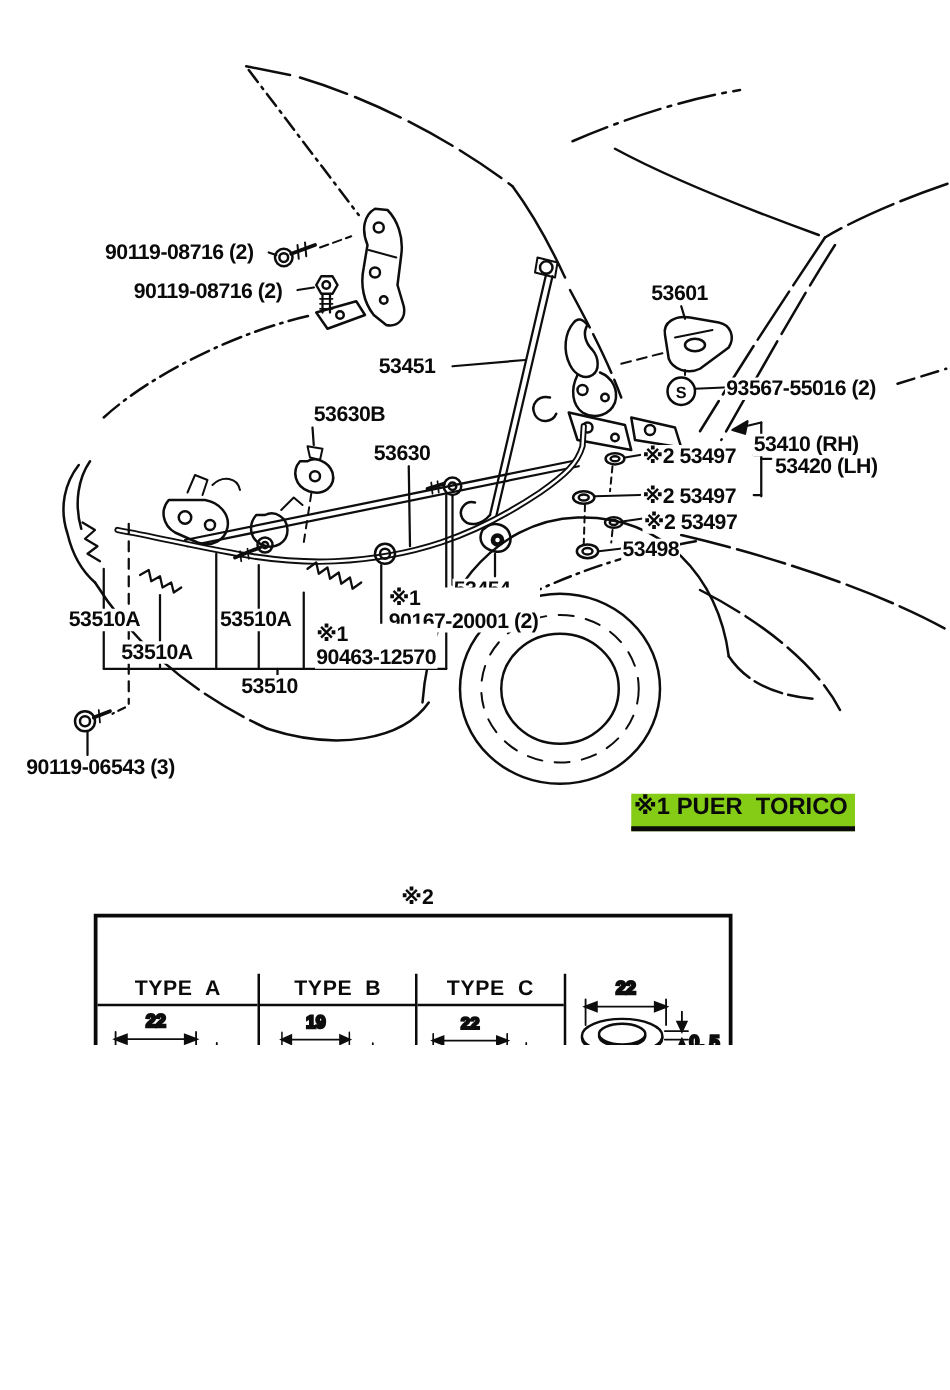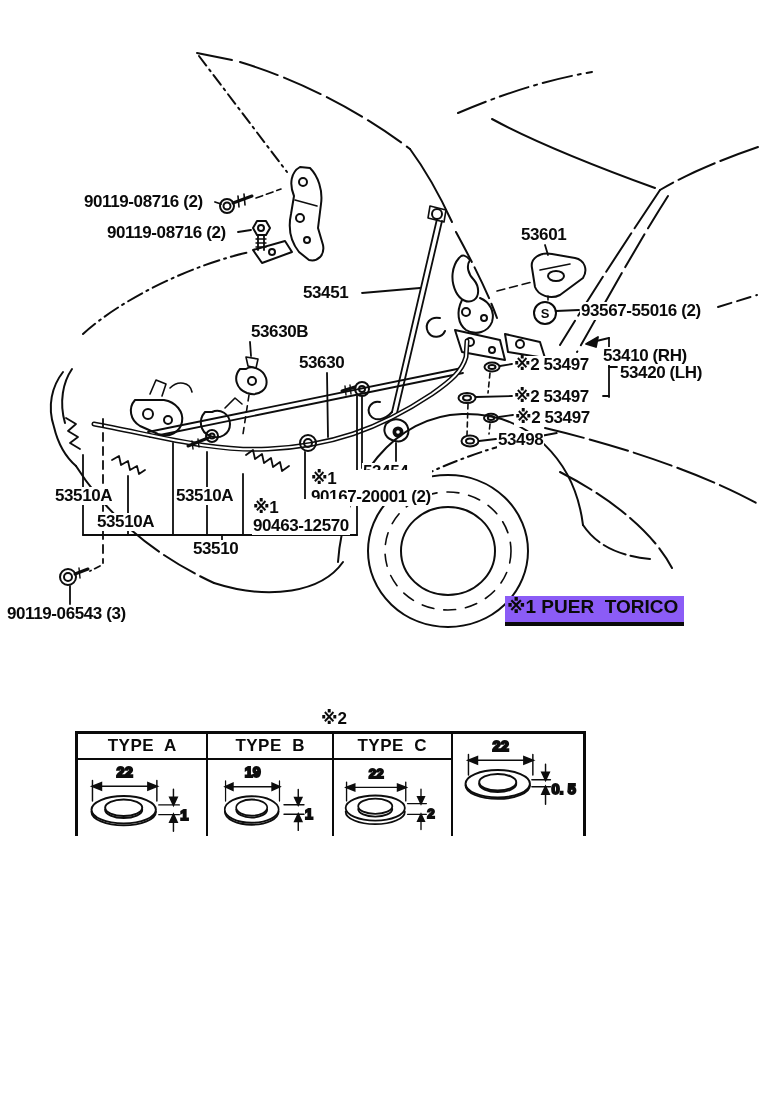--- a/index.html
+++ b/index.html
@@ -5,27 +5,27 @@
   html,body{margin:0;padding:0;background:#fff;}
   #page{position:relative;width:760px;height:836px;background:#fff;overflow:hidden;
         font-family:"Liberation Sans","DejaVu Sans",sans-serif;color:#0a0a0a;}
   svg{display:block;}
   .art{position:absolute;left:0;top:0;}
   .plabel{position:absolute;font:700 17px/1.05 "Liberation Sans","DejaVu Sans",sans-serif;
           color:#0a0a0a;background:#fff;white-space:pre;letter-spacing:-0.4px;padding:0 1px;}
   .s-sym{position:absolute;left:533px;top:301px;width:20px;height:20px;border:2.5px solid #0a0a0a;
          border-radius:50%;display:flex;align-items:center;justify-content:center;
          font:700 13px "Liberation Sans",sans-serif;background:#fff;}
-  .note1{position:absolute;left:505px;top:596px;font:700 19px/1.2 "Liberation Sans","DejaVu Sans",sans-serif;
-         border-bottom:4px solid #0a0a0a;padding:0 6px 3px 2px;background:#8b5cf6;white-space:pre;}
+  .note1{position:absolute;left:505px;top:635px;font:700 19px/1.2 "Liberation Sans","DejaVu Sans",sans-serif;
+         border-bottom:4px solid #0a0a0a;padding:0 6px 3px 2px;background:#84cc16;white-space:pre;}
   .tref{position:absolute;left:321px;top:708px;font:700 17px "Liberation Sans","DejaVu Sans",sans-serif;}
   .pagecode{position:absolute;left:678px;top:1084px;font:700 19px "Liberation Sans",sans-serif;letter-spacing:0.5px;}
   
   .washer-table{position:absolute;left:75px;top:731px;width:505px;border:3px solid #0a0a0a;background:#fff;}
-  .wt-grid{display:flex;}
+  .wt-grid{display:flex;margin-top:45px;}
   .wt-col{flex:1 1 0;border-right:2.5px solid #0a0a0a;}
   .wt-col:last-child{border-right:none;}
   .wt-col.c0{flex-basis:130px;} .wt-col.c1{flex-basis:125px;}
   .wt-col.c2{flex-basis:118px;} .wt-col.c3{flex-basis:132px;}
   .wt-head{height:24px;border-bottom:2.5px solid #0a0a0a;text-align:center;
            font:700 17px/24px "Liberation Sans",sans-serif;letter-spacing:0.5px;white-space:pre;}
   .wt-cell{height:80px;}
   .wt-cell svg{width:100%;height:100%;}
   .wt-cell text{font:700 15px "Liberation Sans",sans-serif;fill:#0a0a0a;}
 </style>
@@ -244,21 +244,21 @@
   <div class="plabel" style="left:298px;top:354px;">53630</div>
   <div class="plabel" style="left:362px;top:463px;">53454</div>
   <div class="plabel" style="left:310px;top:470px;">※1
 90167-20001 (2)</div>
   <div class="plabel" style="left:252px;top:499px;">※1
 90463-12570</div>
   <div class="plabel" style="left:54px;top:487px;">53510A</div>
   <div class="plabel" style="left:96px;top:513px;">53510A</div>
   <div class="plabel" style="left:175px;top:487px;">53510A</div>
   <div class="plabel" style="left:192px;top:540px;">53510</div>
-  <div class="plabel" style="left:6px;top:605px;">90119-06543 (3)</div>
+  <div class="plabel" style="left:20px;top:605px;">90119-06543 (3)</div>
 
   <div class="s-sym">S</div>
 
   <div class="note1">※1 PUER  TORICO</div>
 
   <div class="tref">※2</div>
 
   <div class="washer-table">
     <div class="wt-grid">
 

